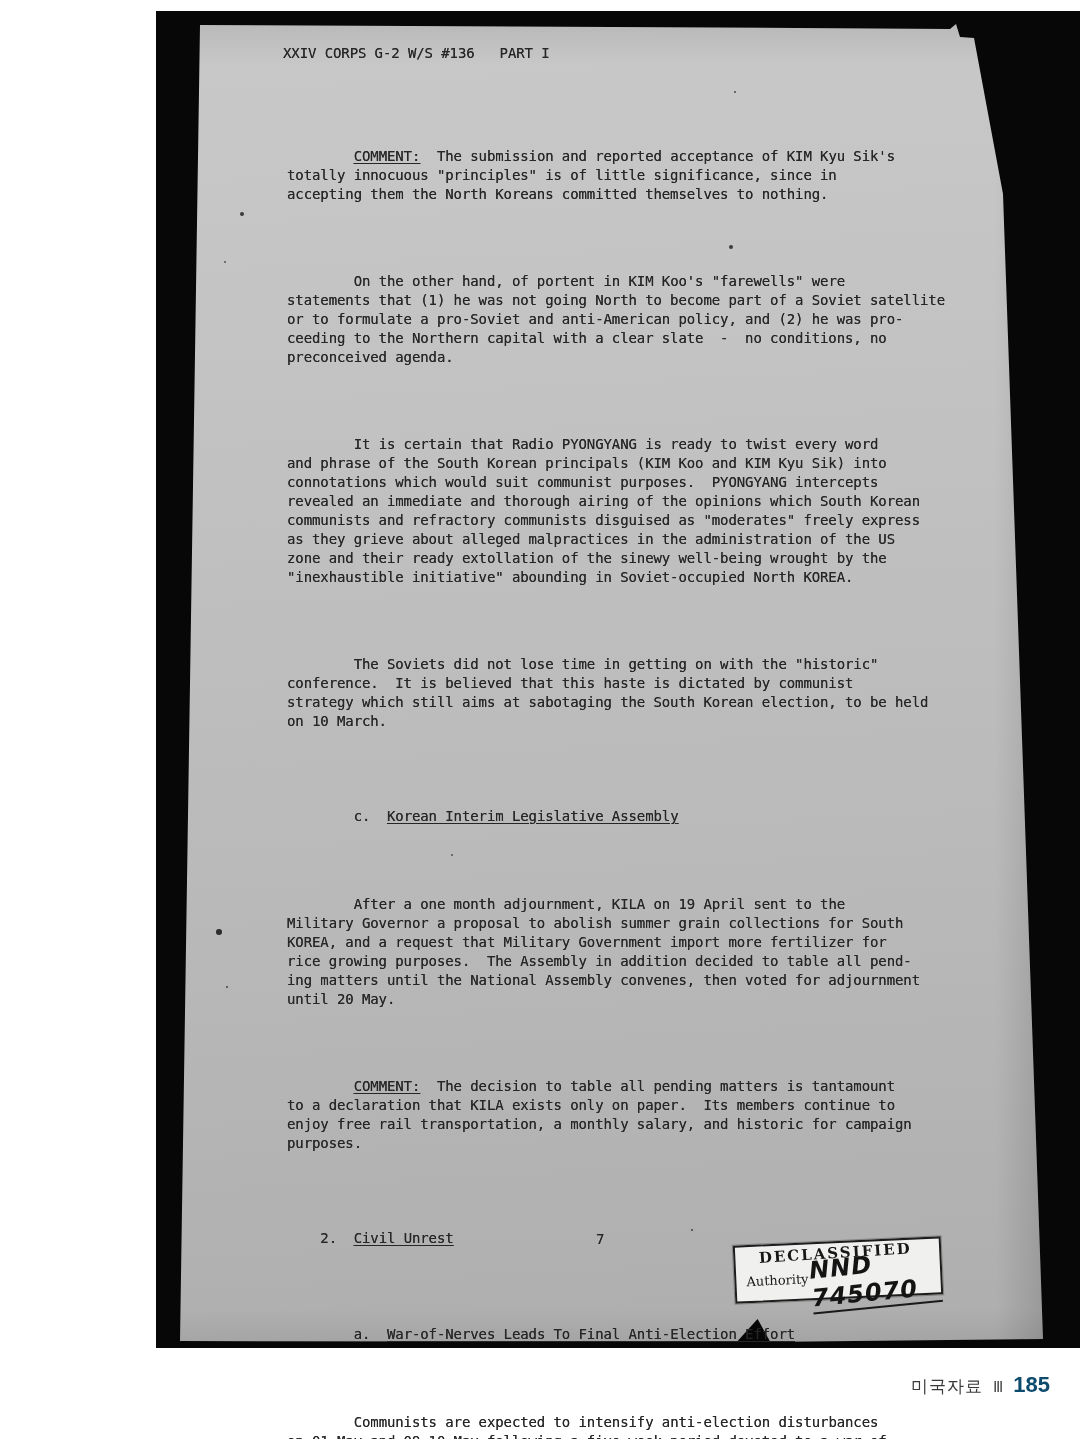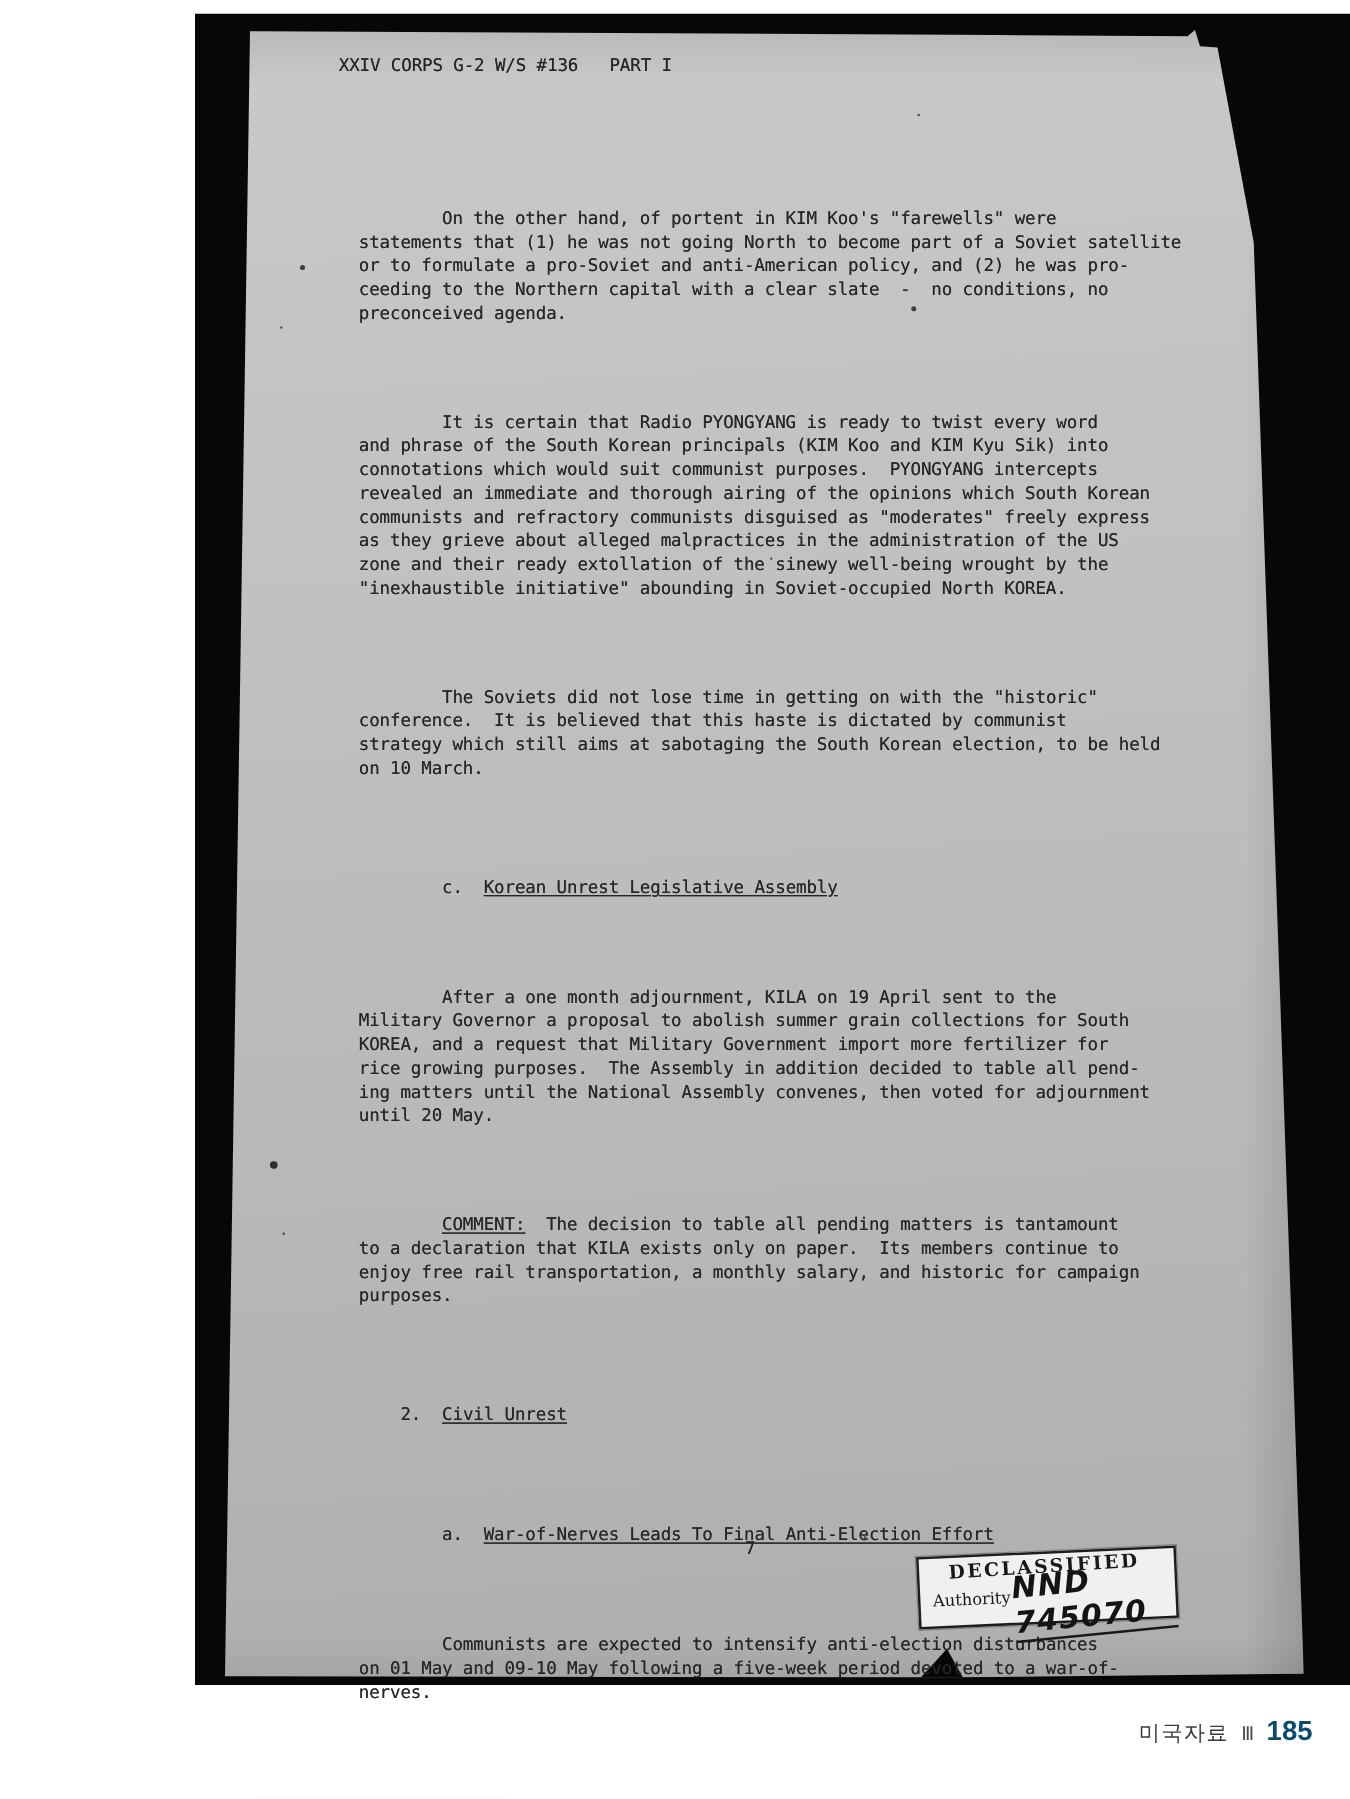--- a/index.html
+++ b/index.html
@@ -23,21 +23,21 @@
   
   .speck{position:absolute;left:-10px;top:-10px;width:2px;height:2px;border-radius:50%;
          box-shadow:588px 90px 0 0 #4a4a4a,584px 245px 0 1px #3d3d3d,95px 212px 0 1px #3a3a3a,
                     78px 260px 0 0 #555,470px 445px 0 0 #565656,72px 930px 0 2px #2e2e2e,
                     80px 985px 0 0 #444,545px 1228px 0 0 #3f3f3f,676px 1283px 0 0 #484848,
                     305px 853px 0 0 #515151;}
   
   .typed,.header-line,.page-number{font-family:"DejaVu Sans Mono","Liberation Mono",monospace;
          font-size:14px;line-height:19px;letter-spacing:-0.1px;color:#262626;
          text-shadow:0 0 0.5px rgba(30,30,30,.75);white-space:pre-wrap;z-index:2;}
-  .header-line{position:absolute;left:271px;top:44px;}
+  .header-line{position:absolute;left:283px;top:44px;}
   .typed{position:absolute;left:287px;top:90px;width:700px;}
   .para{margin:0 0 11px 0;}
   .heading{margin:8px 0 12px 0;}
   .u{text-decoration:underline;text-underline-offset:2px;}
   .page-number{position:absolute;left:596px;top:1230px;}
   
   .stamp{position:absolute;left:734px;top:1241px;width:204px;height:54px;background:#f0f0ee;
          border:2px solid #1d1d1d;transform:rotate(-2.6deg);z-index:3;
          box-shadow:0 0 0 1px rgba(0,0,0,.25);}
   .stamp-title{position:absolute;left:0;right:4px;top:1px;text-align:center;
@@ -63,20 +63,23 @@
     <div class="paper">
       <div class="speck"></div>
       <div class="wedge"></div>
     </div>
   </div>
 
   <div class="header-line">XXIV CORPS G-2 W/S #136   PART I</div>
 
   <div class="typed">
 
+    <div class="para"><span>        </span><span class="u">COMMENT:</span><span>  The submission and reported acceptance of KIM Kyu Sik's
+totally innocuous "principles" is of little significance, since in
+accepting them the North Koreans committed themselves to nothing.</span></div>
 
     <div class="para"><span>        On the other hand, of portent in KIM Koo's "farewells" were
 statements that (1) he was not going North to become part of a Soviet satellite
 or to formulate a pro-Soviet and anti-American policy, and (2) he was pro-
 ceeding to the Northern capital with a clear slate  -  no conditions, no
 preconceived agenda.</span></div>
 
     <div class="para"><span>        It is certain that Radio PYONGYANG is ready to twist every word
 and phrase of the South Korean principals (KIM Koo and KIM Kyu Sik) into
 connotations which would suit communist purposes.  PYONGYANG intercepts
@@ -84,21 +87,21 @@
 communists and refractory communists disguised as "moderates" freely express
 as they grieve about alleged malpractices in the administration of the US
 zone and their ready extollation of the sinewy well-being wrought by the
 "inexhaustible initiative" abounding in Soviet-occupied North KOREA.</span></div>
 
     <div class="para"><span>        The Soviets did not lose time in getting on with the "historic"
 conference.  It is believed that this haste is dictated by communist
 strategy which still aims at sabotaging the South Korean election, to be held
 on 10 March.</span></div>
 
-    <div class="heading"><span>        </span><span>c.  </span><span class="u">Korean Unrest Legislative Assembly</span></div>
+    <div class="heading"><span>        </span><span>c.  </span><span class="u">Korean Interim Legislative Assembly</span></div>
 
     <div class="para"><span>        After a one month adjournment, KILA on 19 April sent to the
 Military Governor a proposal to abolish summer grain collections for South
 KOREA, and a request that Military Government import more fertilizer for
 rice growing purposes.  The Assembly in addition decided to table all pend-
 ing matters until the National Assembly convenes, then voted for adjournment
 until 20 May.</span></div>
 
     <div class="para"><span>        </span><span class="u">COMMENT:</span><span>  The decision to table all pending matters is tantamount
 to a declaration that KILA exists only on paper.  Its members continue to

